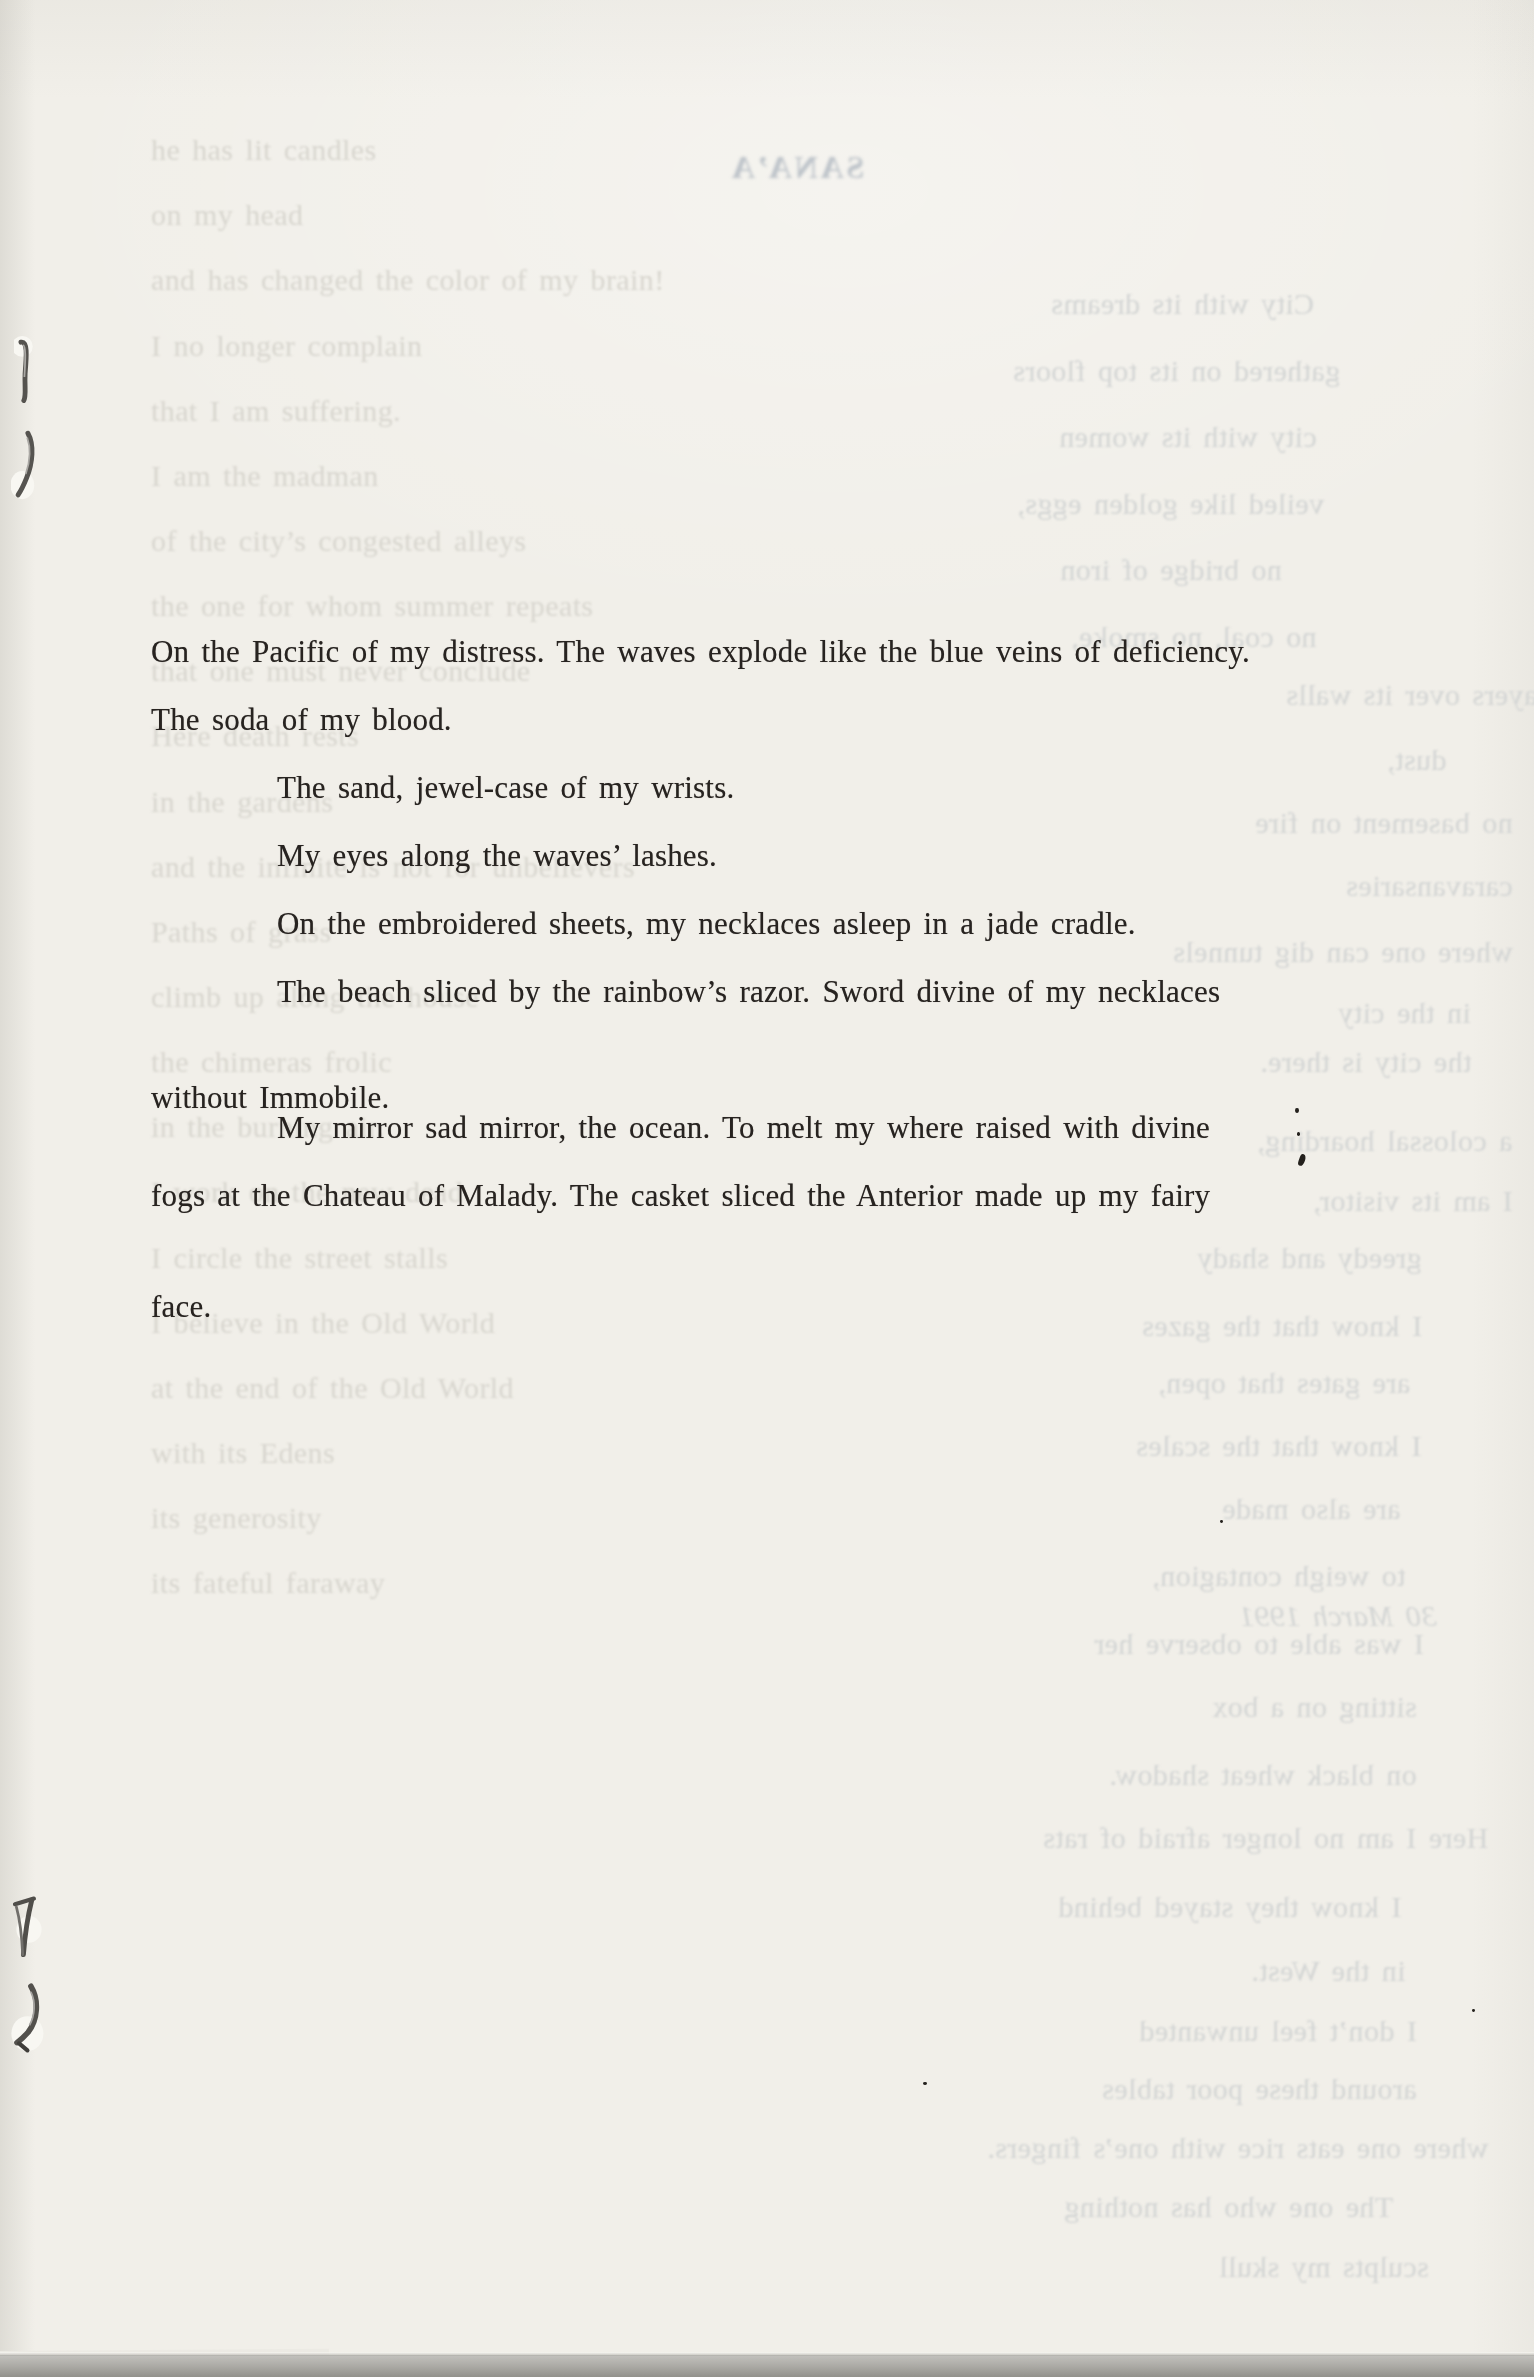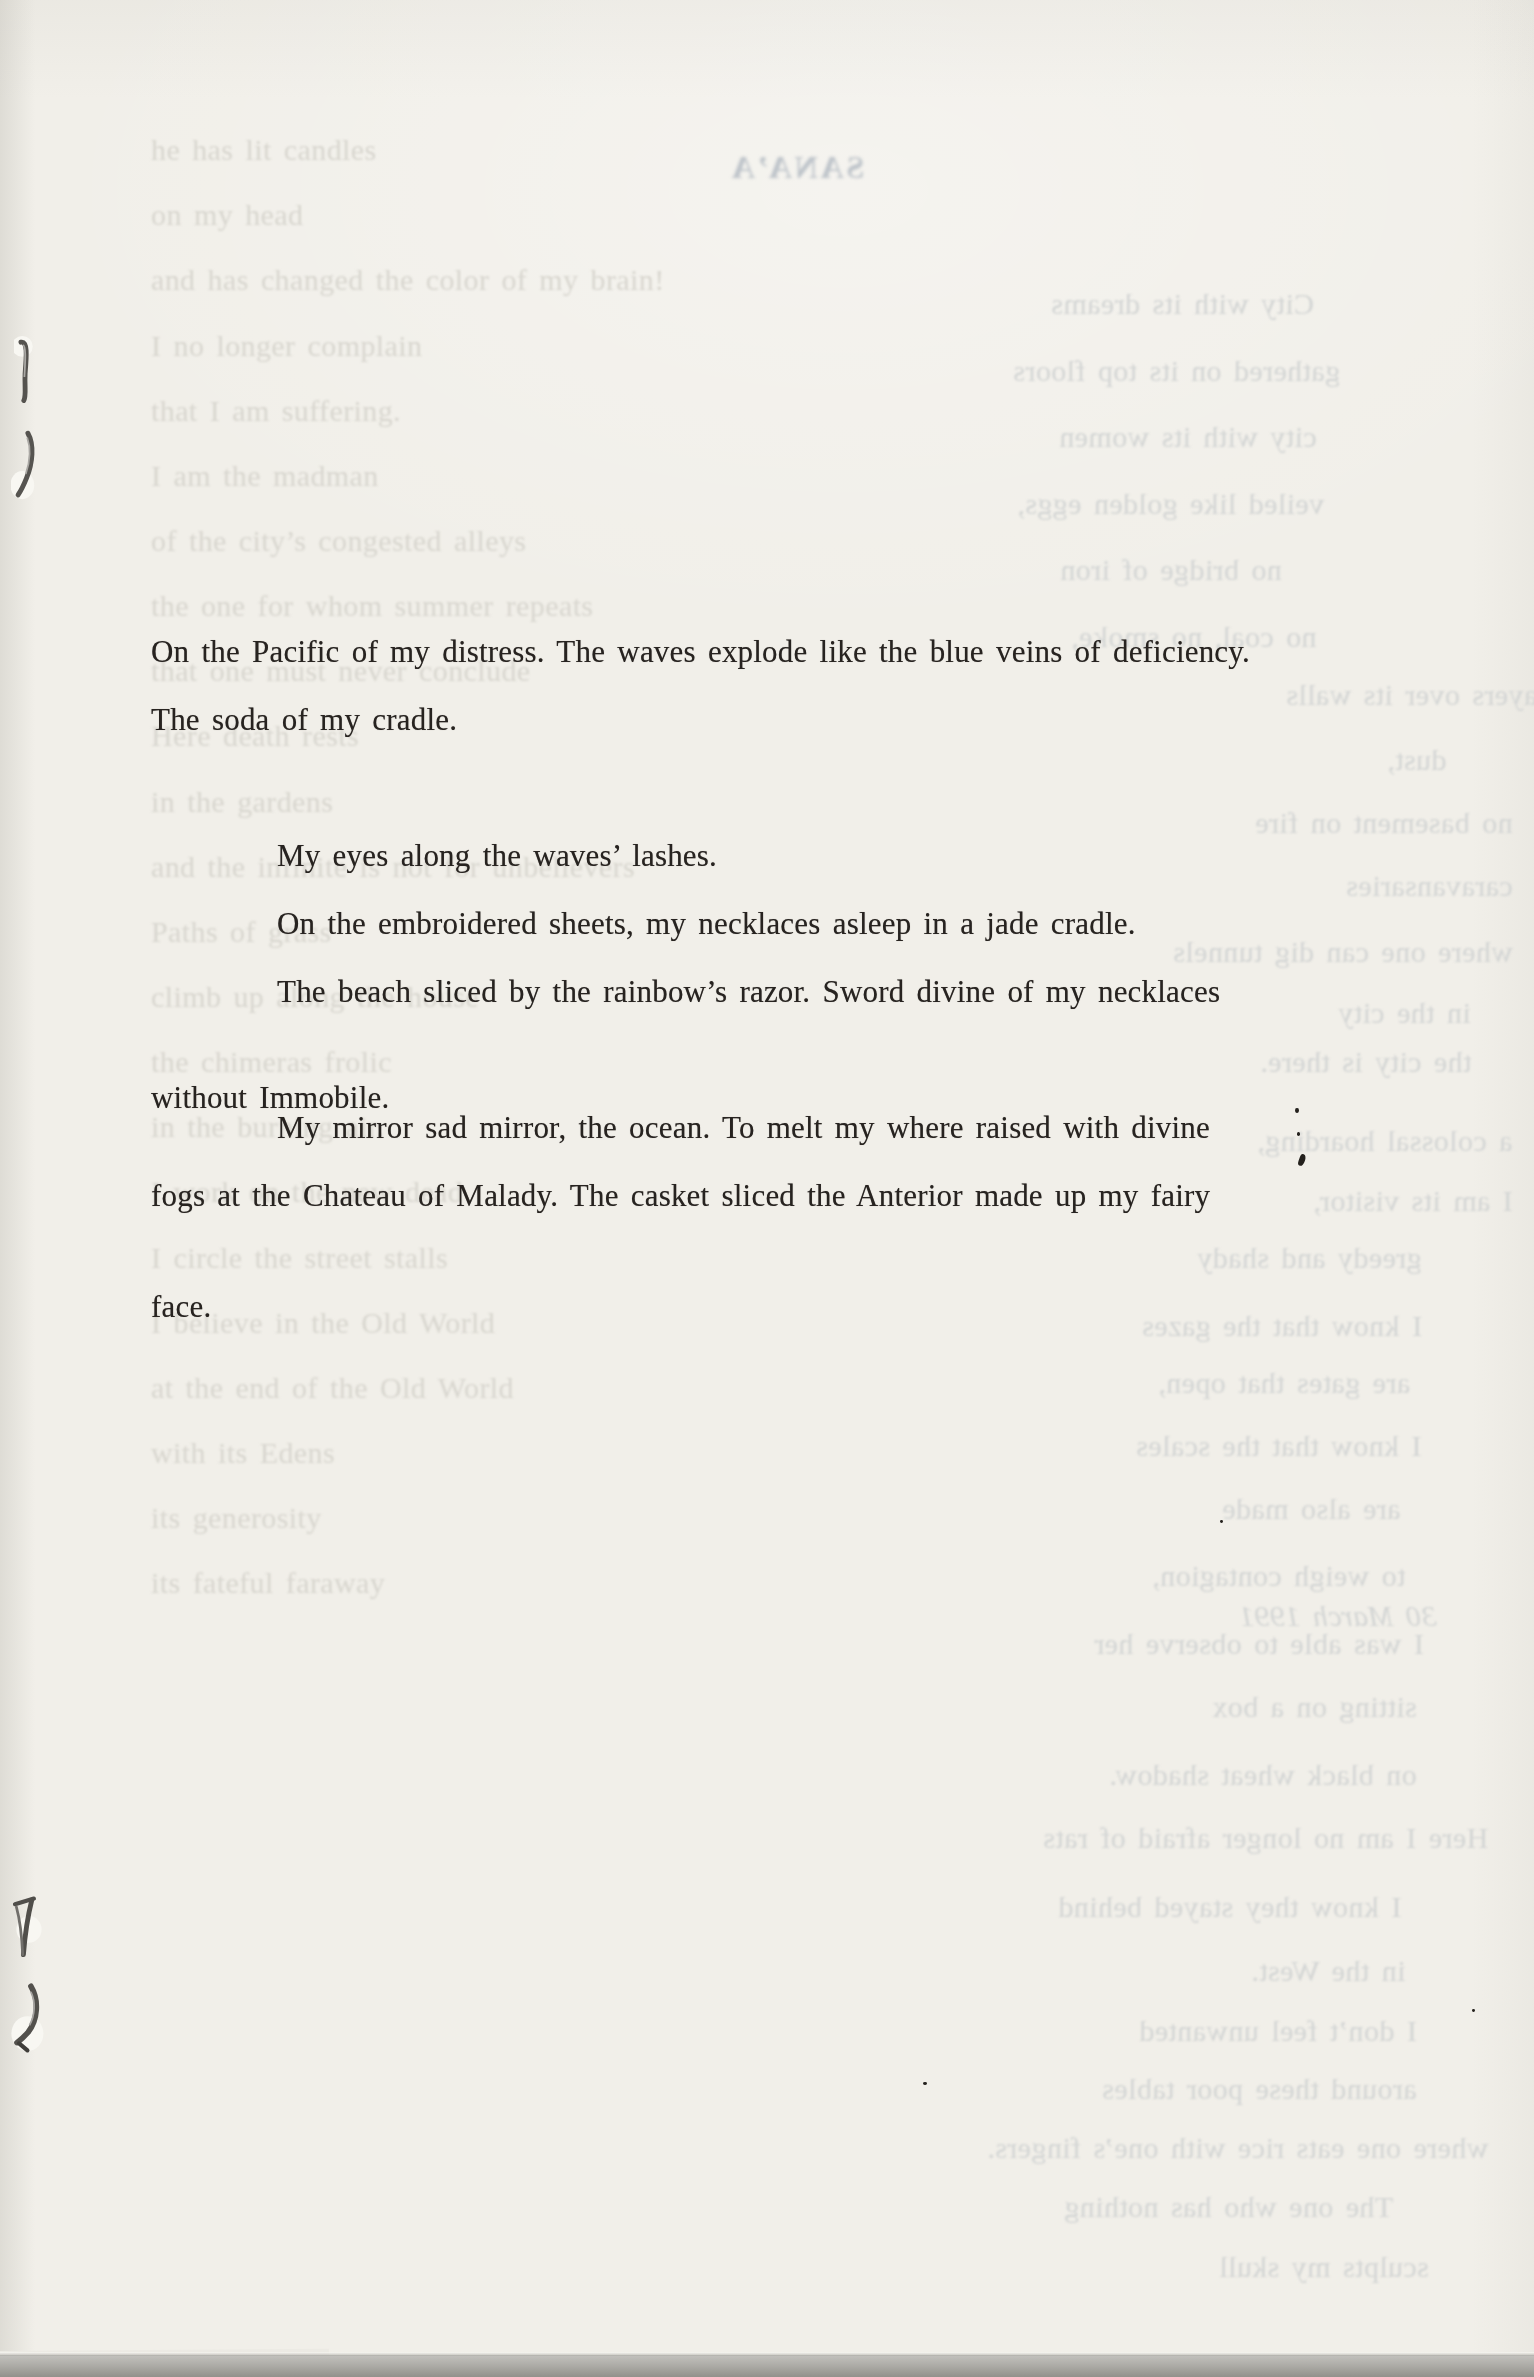--- a/index.html
+++ b/index.html
@@ -181,22 +181,23 @@
         <div class="gr-line" style="top: 2190px; right: 142px;">The one who has nothing</div>
 
         <div class="gr-line" style="top: 2250px; right: 106px;">sculpts my skull</div>
       </div>
   </div>
 
   <div class="poem">
 
       <div class="poem-line" style="top: 634px;">On the Pacific of my distress. The waves explode like the blue veins of deficiency.</div>
 
-      <div class="poem-line" style="top: 702px;">The soda of my cradle.</div>
-
+      <div class="poem-line" style="top: 702px;">The soda of my blood.</div>
+
+      <div class="poem-line indent" style="top: 770px;">The sand, jewel-case of my wrists.</div>
 
       <div class="poem-line indent" style="top: 838px; text-align: right;">My eyes along the waves’ lashes.</div>
 
       <div class="poem-line indent" style="top: 906px;">On the embroidered sheets, my necklaces asleep in a jade cradle.</div>
 
       <div class="poem-line indent" style="top: 974px;">The beach sliced by the rainbow’s razor. Sword divine of my necklaces</div>
 
       <div class="poem-line" style="top: 1080px;">without Immobile.</div>
 
       <div class="poem-line indent" style="top: 1110px;">My mirror sad mirror, the ocean. To melt my where raised with divine</div>

